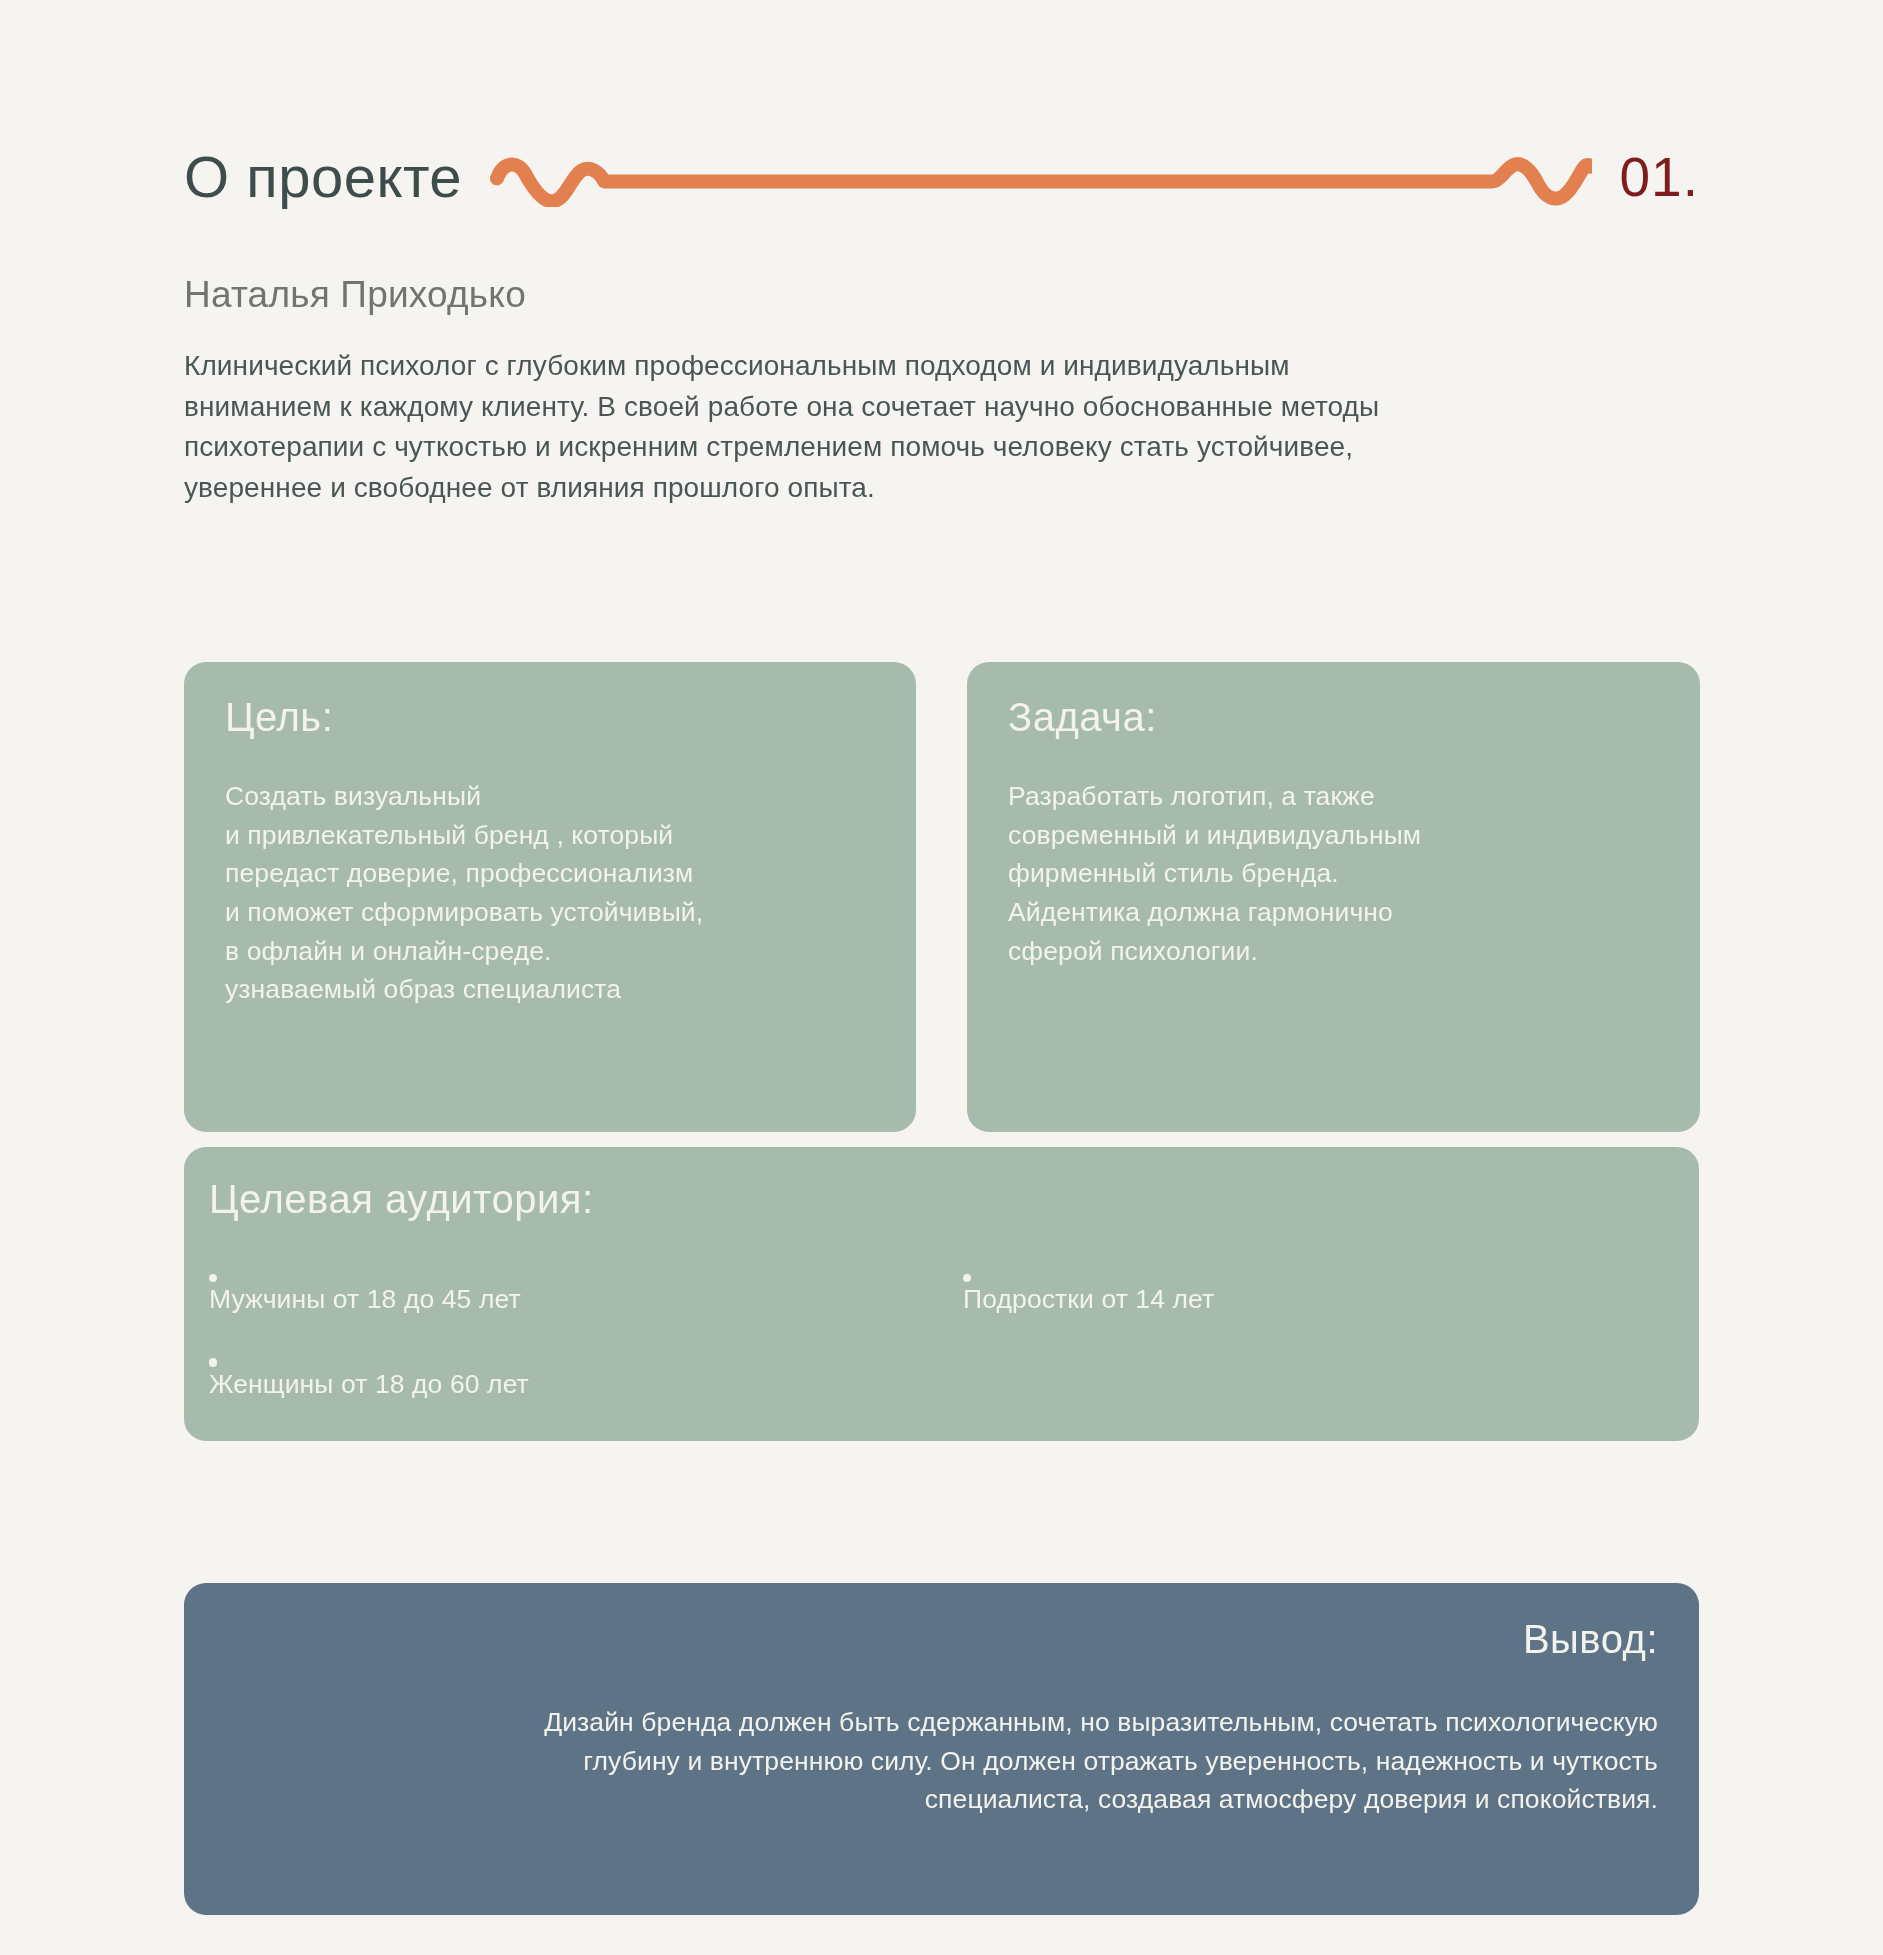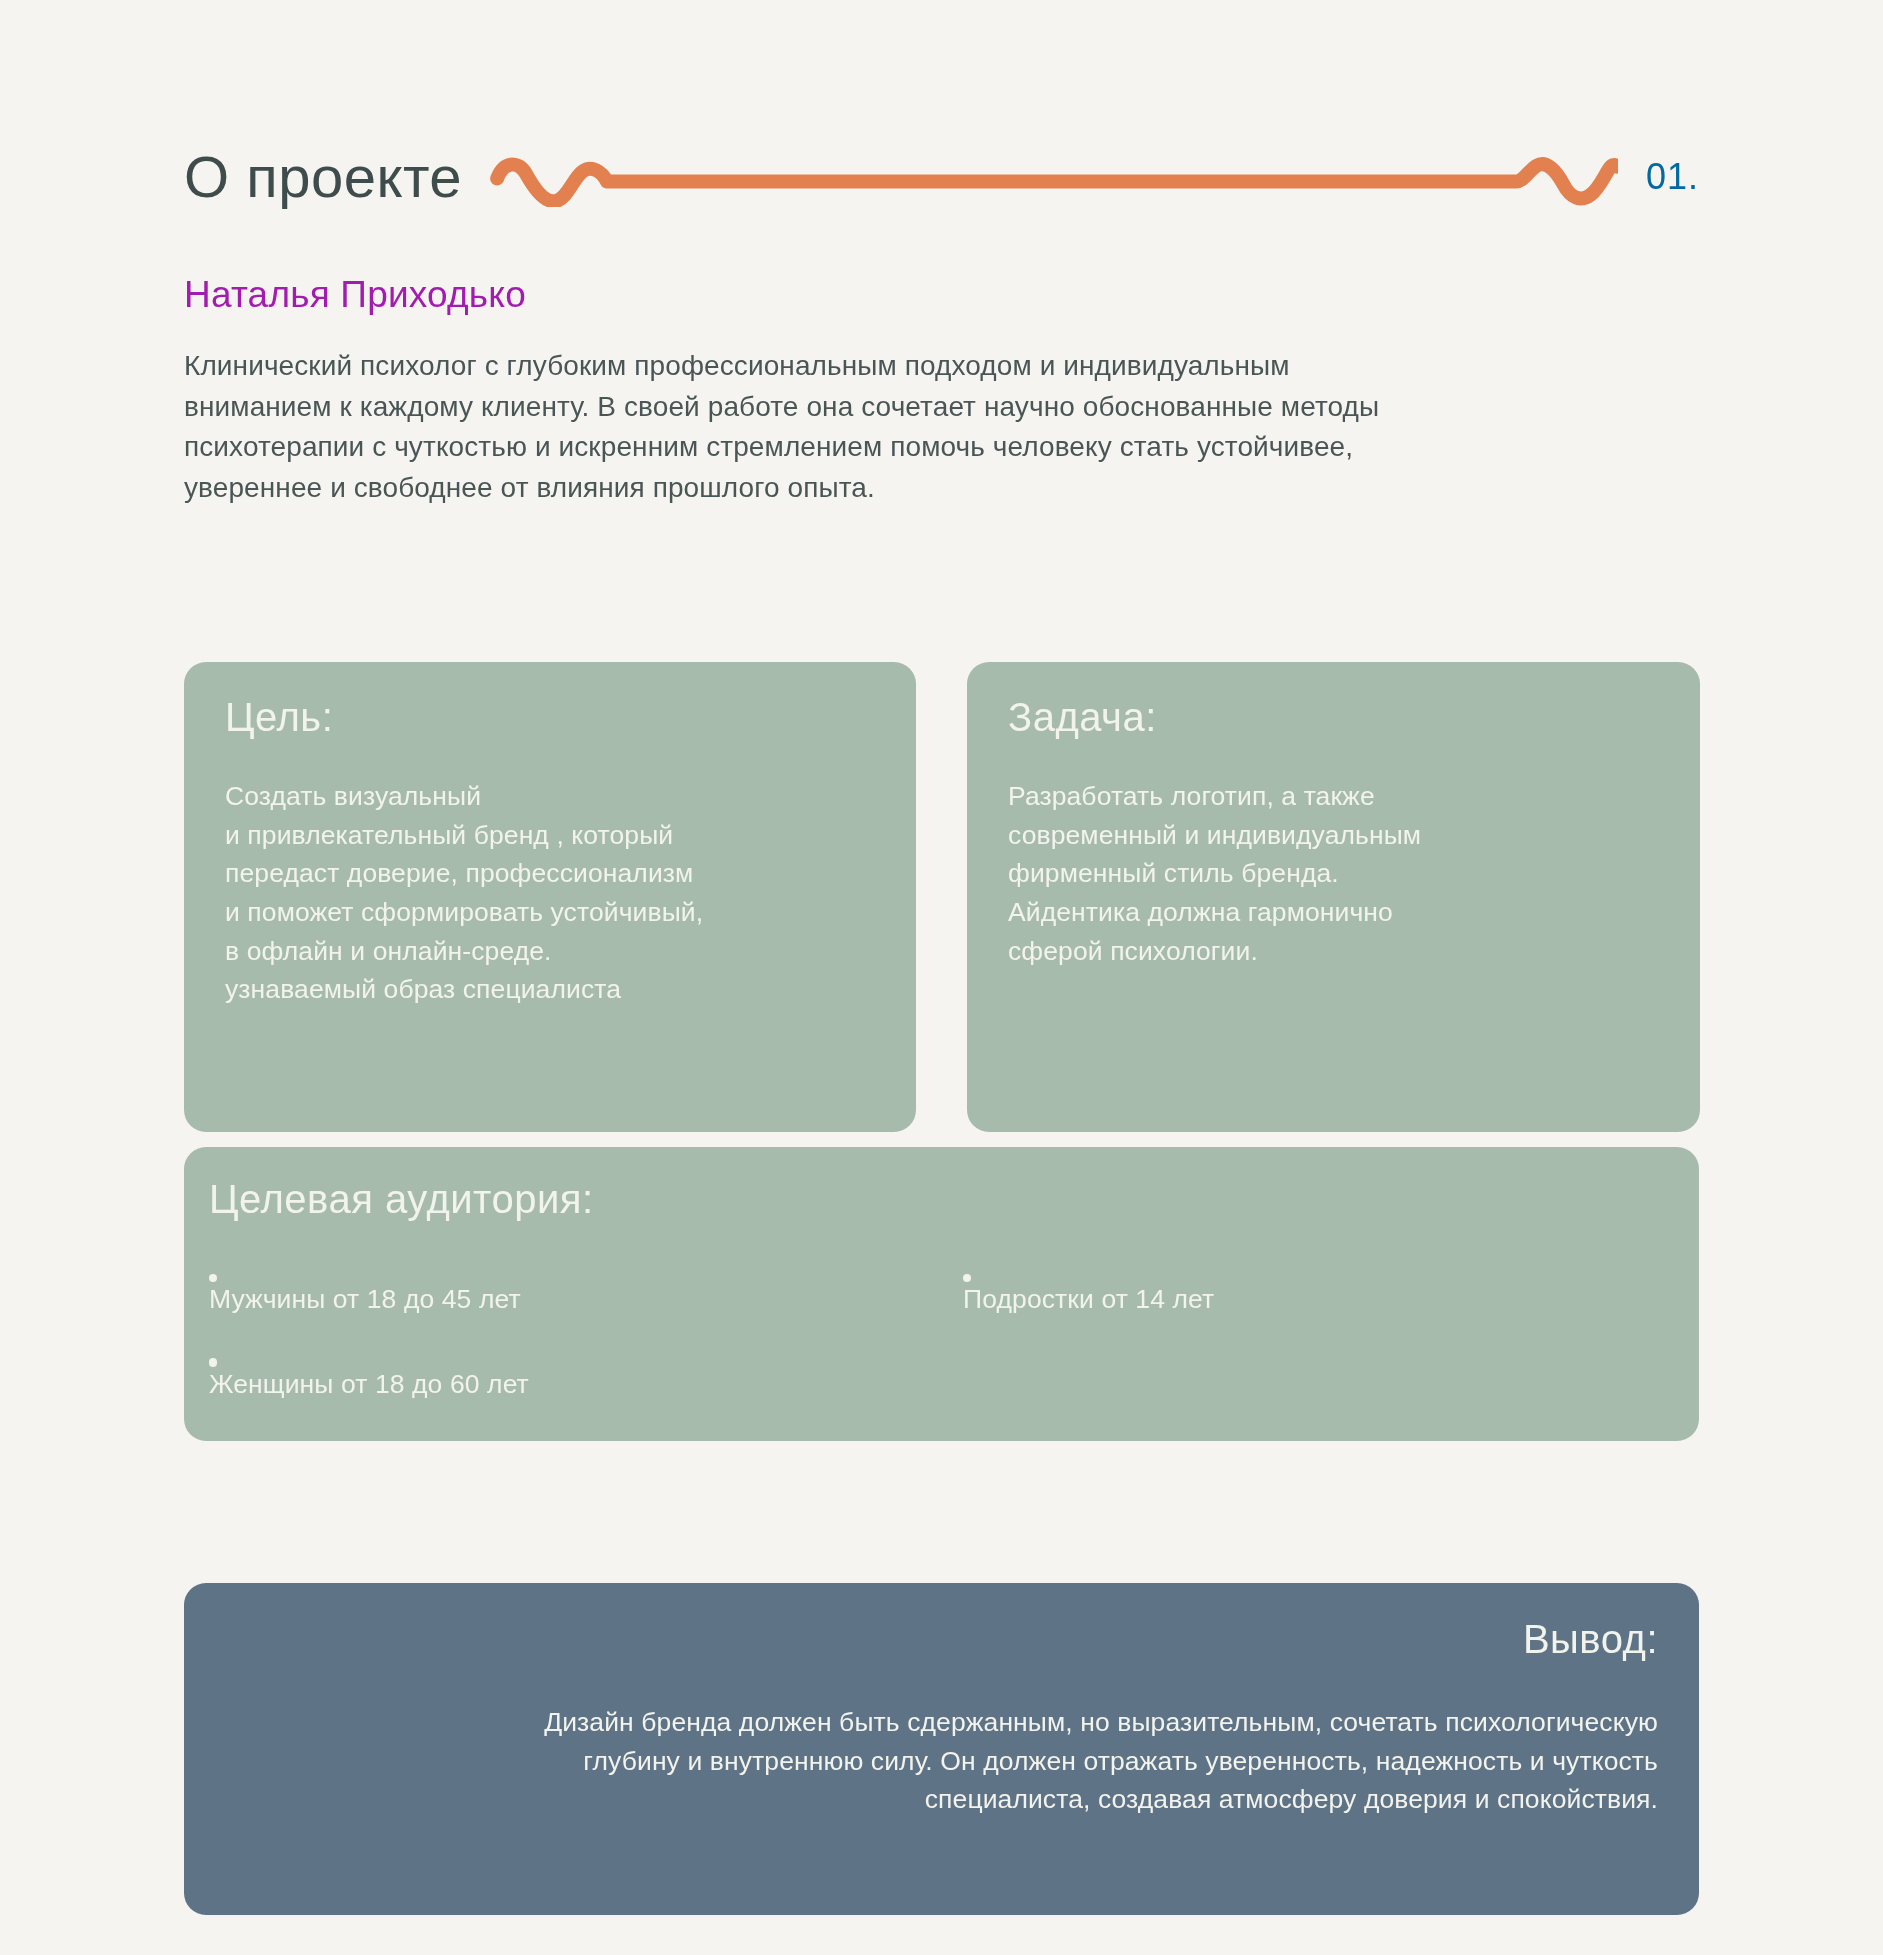--- a/index.html
+++ b/index.html
@@ -40,39 +40,39 @@
   }
   .wave-wrap {
     flex:1;
     height:59px;
     margin:0 27.5px;
     display:flex;
     align-items:center;
   }
   .wave-wrap svg { width:100%; height:59px; display:block; }
   .section-number {
-    font-size:36px;
-    font-weight:300;
-    color:#0369a1;
+    font-size:55px;
+    font-weight:300;
+    color:#7f1d1d;
     line-height:1;
     white-space:nowrap;
     letter-spacing:1px;
   }
 
   
   .intro {
     position:absolute;
     left:184px;
     top:245px;
     width:1422px;
   }
   .intro-name {
     font-size:37px;
     font-weight:300;
-    color:#a21caf;
+    color:#737373;
     letter-spacing:0.2px;
     line-height:1.1;
     margin-bottom:30px;
   }
   .intro-body {
     font-size:28px;
     font-weight:300;
     color:#4a5656;
     line-height:1.46;
     letter-spacing:0.1px;

